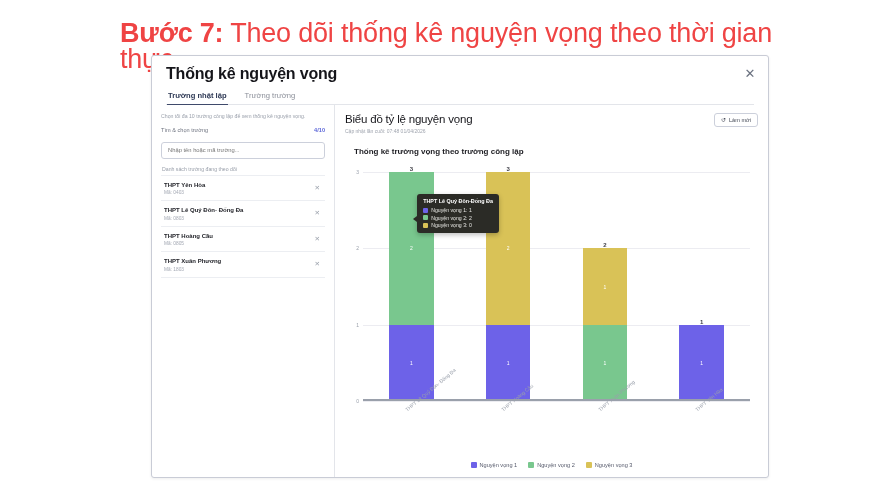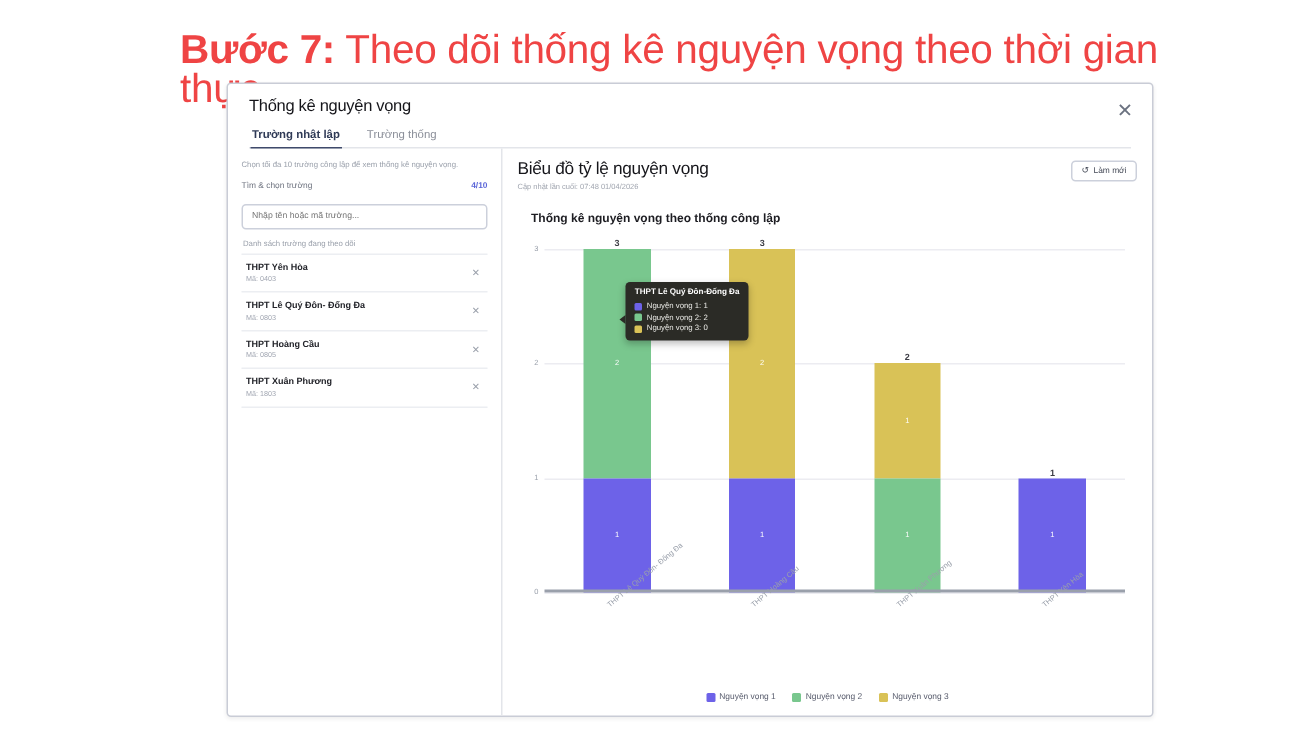--- a/index.html
+++ b/index.html
@@ -16,21 +16,21 @@
   .page-title .rest{font-weight:400;}
 
   
   .modal{
     position:absolute;left:151px;top:55px;width:616px;height:421px;
     background:#ffffff;border:1px solid #c9ccd6;border-radius:3px;
     box-shadow:0 1px 3px rgba(0,0,0,.07);
     display:flex;flex-direction:column;overflow:hidden;
   }
   .modal-head{position:relative;padding:9px 14px 0 14px;flex:none;}
-  .modal-title{font-size:11px;font-weight:400;color:#15151a;letter-spacing:-0.2px;}
+  .modal-title{font-size:16px;font-weight:700;color:#15151a;letter-spacing:-0.2px;}
   .close-btn{
     position:absolute;right:9px;top:8px;width:18px;height:18px;
     display:flex;align-items:center;justify-content:center;
     color:#6b7280;font-size:13px;cursor:pointer;background:none;border:none;padding:0;
   }
   .tabs{display:flex;gap:16px;margin-top:8px;border-bottom:1px solid #e3e5ea;padding-left:1px;}
   .tab{
     font-size:7.6px;padding:0 1px 4px 1px;color:#8b8f99;cursor:pointer;
     border-bottom:1.6px solid transparent;margin-bottom:-1px;white-space:nowrap;
   }
@@ -129,21 +129,21 @@
   <span class="step">Bước 7:</span><span class="rest"> Theo dõi thống kê nguyện vọng theo thời gian thực</span>
 </div>
 
 <div class="modal">
 
   <div class="modal-head">
     <div class="modal-title">Thống kê nguyện vọng</div>
     <button class="close-btn">✕</button>
     <div class="tabs">
       <div class="tab active">Trường nhật lập</div>
-      <div class="tab">Trường thống</div>
+      <div class="tab">Trường trường</div>
     </div>
   </div>
 
   <div class="modal-body">
 
     <div class="side">
       <div class="hint">Chọn tối đa 10 trường công lập để xem thống kê nguyện vọng.</div>
 
       <div class="find-row">
         <span class="find-label">Tìm &amp; chọn trường</span>
@@ -191,21 +191,21 @@
         <div>
           <div class="chart-title">Biểu đồ tỷ lệ nguyện vọng</div>
           <div class="chart-sub">Cập nhật lần cuối: 07:48 01/04/2026</div>
         </div>
         <button class="refresh-btn">
           <span class="refresh-icon">↺</span>
           <span>Làm mới</span>
         </button>
       </div>
 
-      <div class="panel-title">Thống kê nguyện vọng theo thống công lập</div>
+      <div class="panel-title">Thống kê trường vọng theo trường công lập</div>
 
       <div class="chart-area">
         <div class="plot">
           <div id="gridlines">
               <div class="gridline" style="top: 229px;"></div>
               <div class="ytick" style="top: 229px;">0</div>
               <div class="gridline" style="top: 152.667px;"></div>
               <div class="ytick" style="top: 152.667px;">1</div>
               <div class="gridline" style="top: 76.3333px;"></div>
               <div class="ytick" style="top: 76.3333px;">2</div>

